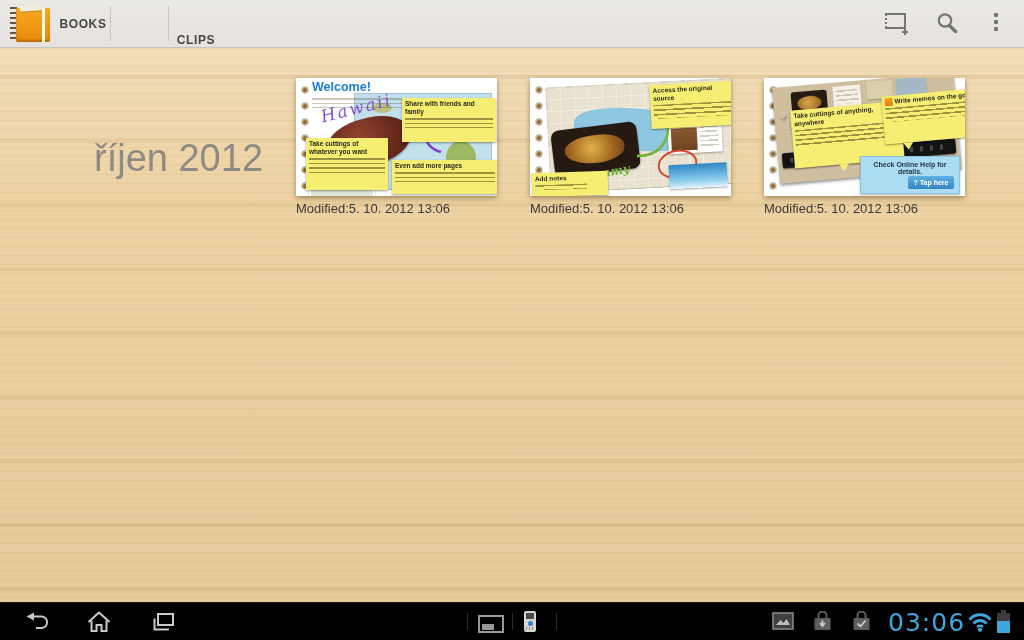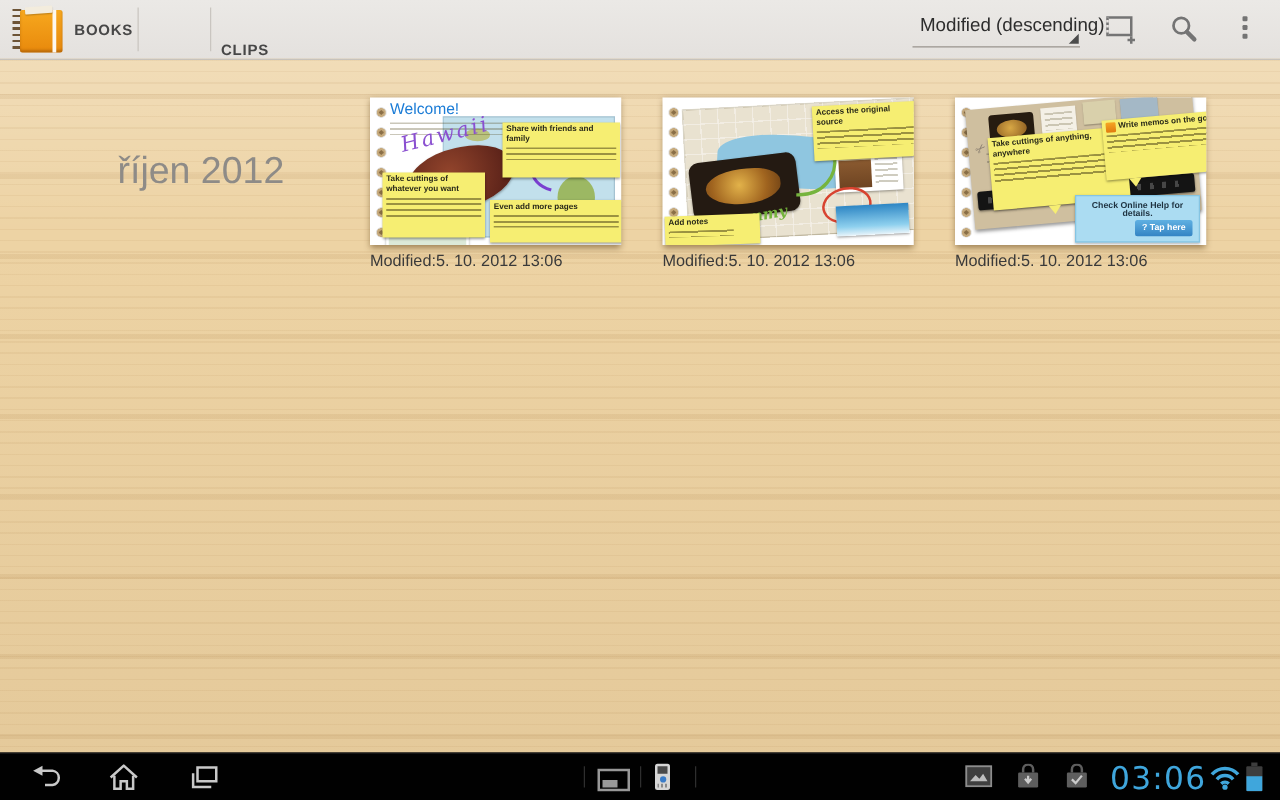--- a/index.html
+++ b/index.html
@@ -30,37 +30,37 @@
        justify-content:center;cursor:pointer;}
   .ovf i{display:block;width:4px;height:4px;background:#747474;border-radius:1px;margin:3px auto;}
 
   
   .content{position:absolute;left:0;top:48px;width:1024px;height:555px;
     background-color:#edd3a4;
     background-image:
       repeating-linear-gradient(to bottom, rgba(150,100,40,.07) 0 1px, transparent 1px 9px),
       repeating-linear-gradient(to bottom, transparent 0 27px, rgba(140,90,30,.09) 27px 31px, transparent 31px 64px),
       linear-gradient(to bottom, rgba(255,255,255,.22), rgba(255,255,255,0) 25%, rgba(120,80,30,.07));}
-  .grouplabel{position:absolute;left:94px;top:72px;font-size:30px;color:#8e8b87;}
+  .grouplabel{position:absolute;left:94px;top:89px;font-size:38px;color:#8e8b87;}
   .caption{position:absolute;width:201px;text-align:left;font-size:13px;color:#3a3a3a;top:153px;}
 
   .card{position:absolute;top:30px;width:201px;height:118px;background:#fff;
         box-shadow:0 2px 5px rgba(80,50,10,.5);cursor:pointer;overflow:hidden;}
   .holes{position:absolute;left:4px;top:6px;width:10px;bottom:6px;
      background-image:radial-gradient(circle 4px at 50% 6px,#8a6f47 0 1.6px,#c6aa7c 1.8px 3.4px,rgba(0,0,0,.12) 3.6px 4px,transparent 4.4px);
      background-size:10px 16px;background-repeat:repeat-y;}
   .tilt{position:absolute;}
   .sticky{position:absolute;background:#f6ee72;box-shadow:0 1px 2px rgba(0,0,0,.4);padding:2px 3px;}
   .sticky .t{font-size:6.5px;font-weight:bold;color:#2a2a1a;line-height:1.2;}
   .nlines{margin-top:2px;background-image:repeating-linear-gradient(to bottom,rgba(80,70,25,.55) 0 1.6px,transparent 1.6px 4.6px);}
   .tail{position:absolute;width:0;height:0;border-style:solid;}
   .hand{font-family:"DejaVu Serif",serif;font-style:italic;}
 
   
-  .c1-head{position:absolute;left:16px;top:2px;font-size:12.5px;font-weight:normal;color:#1b7cd6;}
+  .c1-head{position:absolute;left:16px;top:2px;font-size:12.5px;font-weight:bold;color:#1b7cd6;}
   .c1-map{position:absolute;left:58px;top:15px;width:138px;height:97px;background:#c2e0ec;
       box-shadow:inset 0 0 0 1px rgba(120,150,170,.4);}
   .blob{position:absolute;border-radius:50%;}
   .c1-photo{position:absolute;left:13px;top:86px;width:62px;height:30px;background:#dce9d8;
       border:2px solid #fff;box-shadow:0 1px 2px rgba(0,0,0,.3);}
   .c1-lei{position:absolute;left:30px;top:40px;width:86px;height:48px;background:
       radial-gradient(circle at 40% 40%, #93452c, #5e241a 75%);border-radius:52% 46% 55% 48%;
       transform:rotate(-12deg);box-shadow:0 1px 2px rgba(0,0,0,.35);}
   .c1-hand{position:absolute;left:24px;top:20px;font-size:17px;color:#8a4fd0;
       transform:rotate(-14deg);letter-spacing:2px;}
@@ -155,24 +155,20 @@
 
     <div class="tab" style="left:56px;width:54px;">
       <span>BOOKS</span>
     </div>
     <div class="tabsep" style="left:110px;"></div>
     <div class="tabsep" style="left:168px;"></div>
     <div class="tab" style="left:169px;width:54px;align-items:flex-end;">
       <span>CLIPS</span>
     </div>
 
-    <div class="spinner">
-      <span class="val">Modified (descending)</span>
-      <span class="caret"></span>
-    </div>
 
     <div class="abbtn" style="left:879px;">
       <svg width="30" height="26" viewBox="0 0 30 26">
         <rect x="5" y="4" width="19" height="14" fill="none" stroke="#747474" stroke-width="2"></rect>
         <line x1="5" y1="4" x2="5" y2="18" stroke="#e8e5e2" stroke-width="2"></line>
         <line x1="5" y1="4" x2="5" y2="18" stroke="#747474" stroke-width="2" stroke-dasharray="2 2"></line>
         <path d="M24 19 v6 M21 22 h6" stroke="#747474" stroke-width="2"></path>
       </svg>
     </div>
     <div class="abbtn" style="left:930px;">

